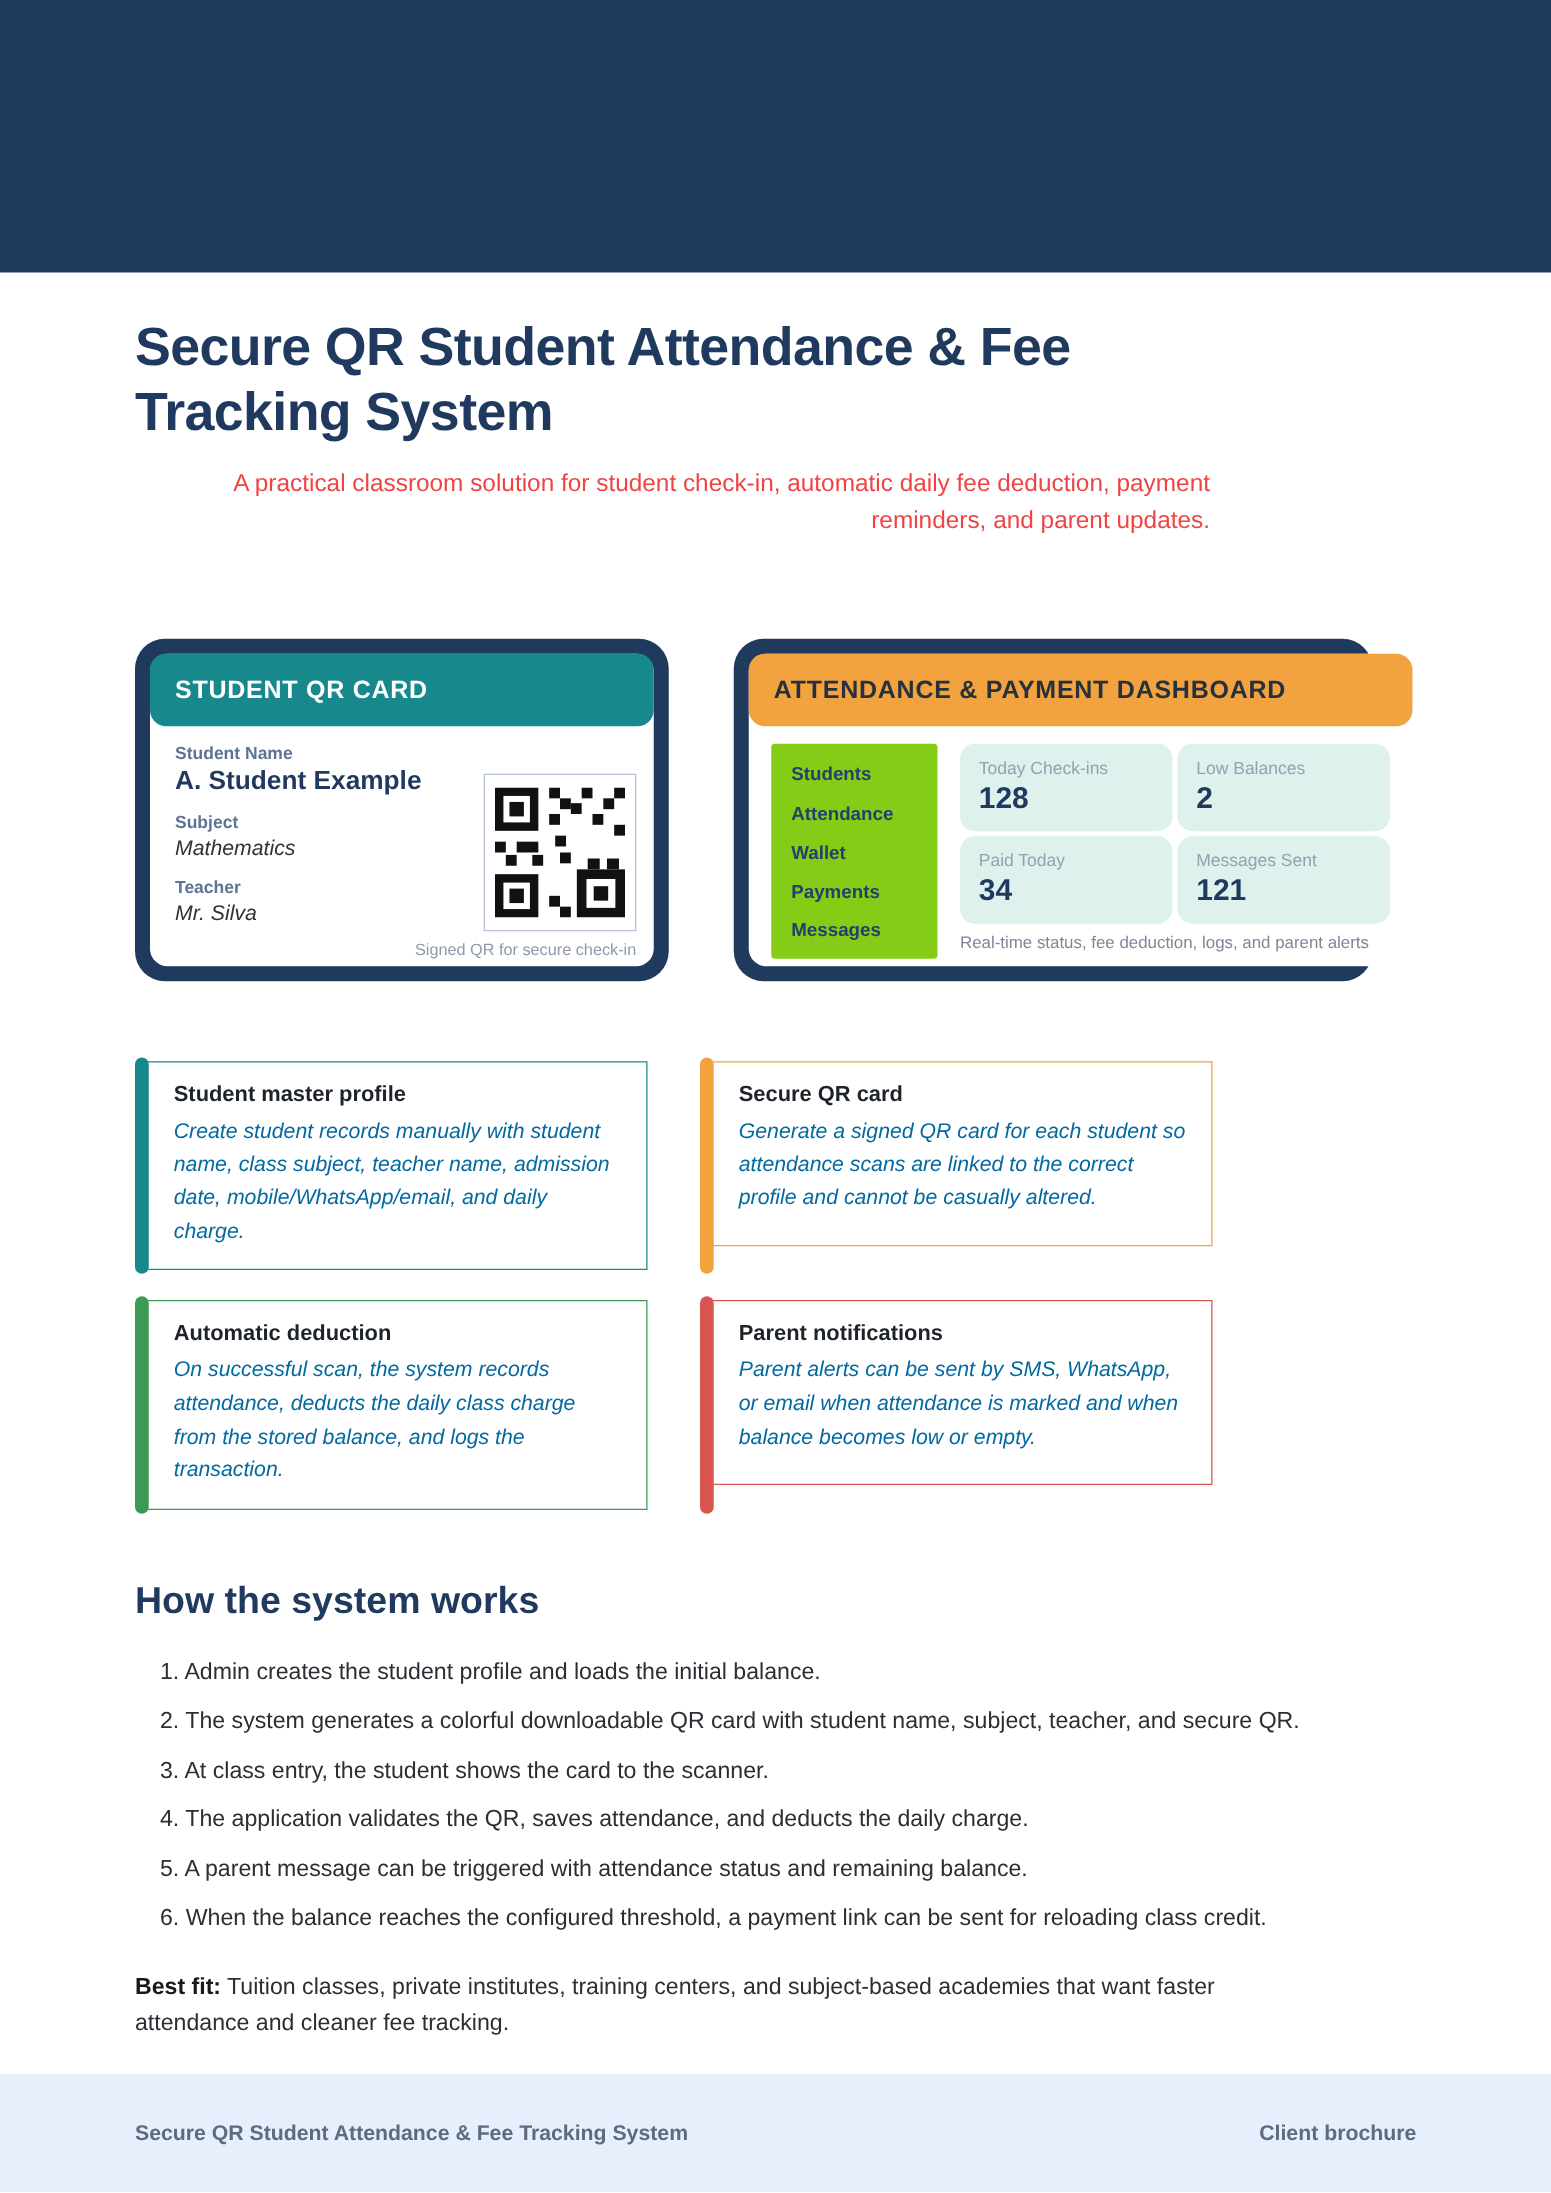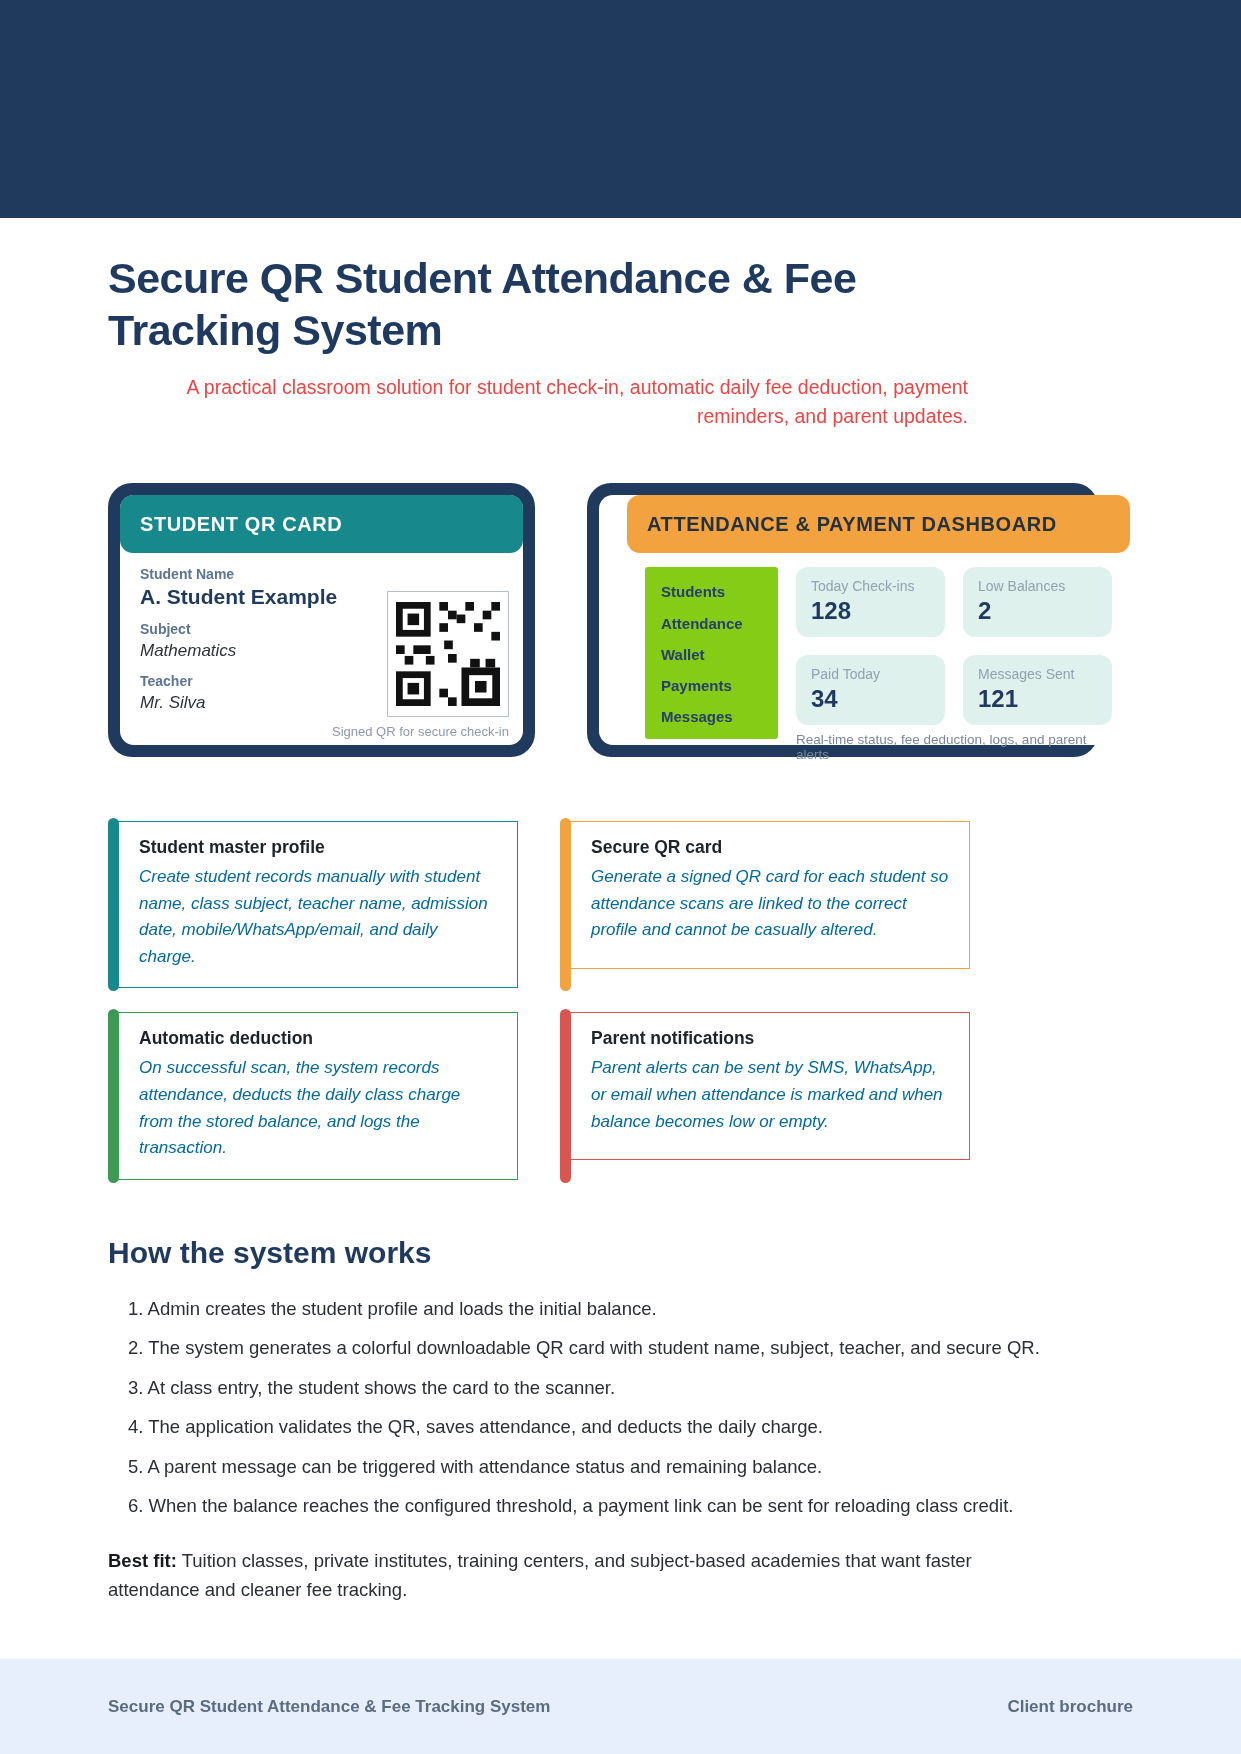--- a/index.html
+++ b/index.html
@@ -13,21 +13,21 @@
 
   .page-title {
     margin-top:34px; font-size:43px; font-weight:bold; color:#1f3a5e;
     line-height:1.22; max-width:880px; letter-spacing:-0.5px;
   }
   .page-subtitle {
     margin-top:16px; font-size:19.5px; color:#ef4444; line-height:1.5; max-width:860px;text-align:right;
   }
 
   
-  .cards-row { margin-top:52px; display:flex; gap:52px; align-items:flex-start; }
+  .cards-row { margin-top:80px; display:flex; gap:52px; align-items:flex-start; }
 
   .mock-card { background:#1f3a5c; border-radius:24px; padding:12px; }
   .mock-inner { background:#ffffff; border-radius:14px; position:relative; height:100%; }
 
   .qr-card { width:427px; height:274px; }
   .qr-inner { width:403px; height:250px; }
   .card-banner {
     height:58px; border-radius:13px; display:flex; align-items:center;
     padding-left:20px; font-size:20px; font-weight:bold; letter-spacing:0.6px;
   }
@@ -43,29 +43,29 @@
   .qr-box {
     position:absolute; top:96px; right:14px; width:122px; height:126px;
     border:1px solid #b3bfd2; background:#ffffff;
     display:flex; align-items:center; justify-content:center;
   }
   .qr-caption {
     position:absolute; right:14px; bottom:6px; font-size:13px; color:#8d99ad;
   }
 
   .dash-card { width:511px; height:274px; }
-  .dash-inner { width:531px; height:250px;padding-left:28px; }
+  .dash-inner { width:531px; height:250px; }
   .dash-body { display:flex; gap:18px; padding:14px 18px 0 18px; }
   .dash-menu {
     width:133px; height:172px; background:#84cc16; border-radius:3px;
     padding:16px 8px 14px 16px; display:flex; flex-direction:column; justify-content:space-between;
   }
   .menu-item { font-size:15px; font-weight:bold; color:#24406b; }
   .stats-wrap { flex:1; }
-  .stats-grid { display:grid; grid-template-columns:1fr 1fr; gap:18px; }
+  .stats-grid { display:grid; grid-template-columns:1fr 1fr; gap:4px; }
   .stat-tile { background:#def1ec; border-radius:12px; padding:11px 15px; height:70px; }
   .stat-label { font-size:14px; color:#93a1b0; }
   .stat-value { font-size:24px; font-weight:bold; color:#1f3a5e; margin-top:3px; }
   .dash-caption { margin-top:7px; font-size:13.5px; color:#7d8799; }
 
   
   .features {
     margin-top:64px; width:862px;
     display:grid; grid-template-columns:1fr 1fr; column-gap:42px; row-gap:24px;
   }

